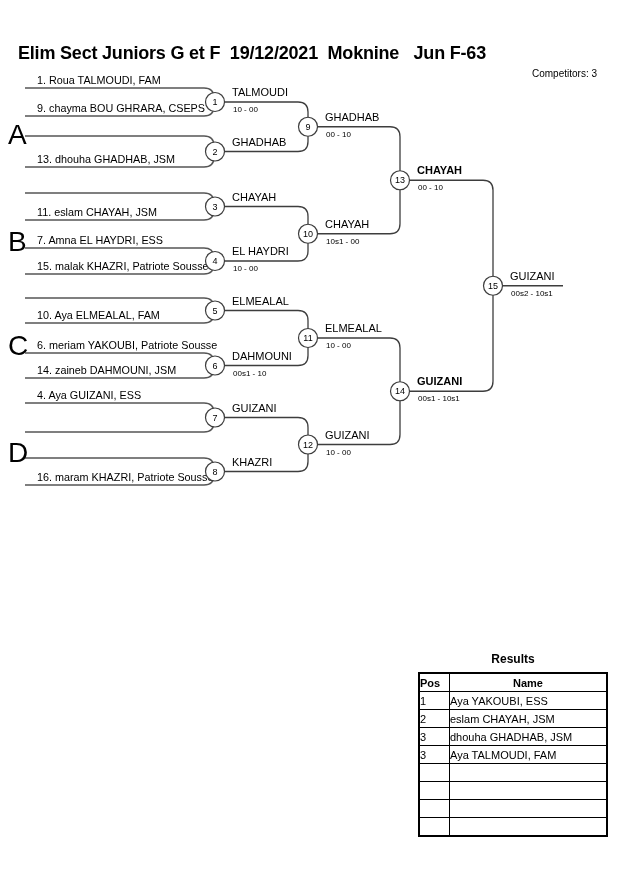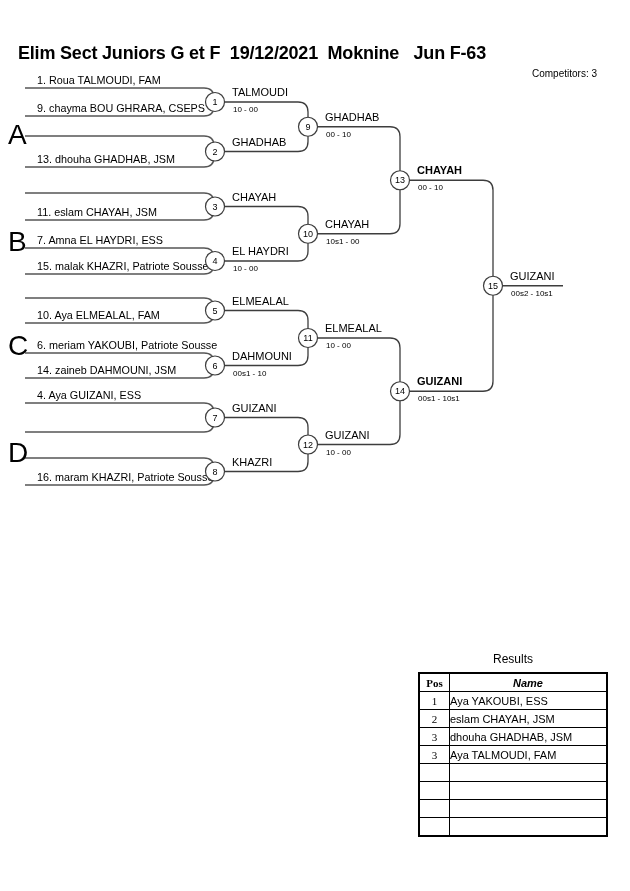--- a/index.html
+++ b/index.html
@@ -13,27 +13,27 @@
   .cn{fill:none;stroke:#3d3d3d;stroke-width:1.3;}
   .circ{fill:#ffffff;stroke:#3d3d3d;stroke-width:1.2;}
   text{fill:#000;}
   .entry{font-size:10.8px;}
   .winner{font-size:11px;}
   .bold{font-weight:bold;}
   .score{font-size:8px;}
   .num{font-size:9px;text-anchor:middle;}
   .sec{font-size:28px;}
   .results-title{position:absolute;left:418px;top:652px;width:190px;text-align:center;
-                 font-size:12px;font-weight:normal;}
+                 font-size:12px;font-weight:bold;}
   table.results{position:absolute;left:418px;top:672px;width:190px;border-collapse:collapse;
                 border:2px solid #000;table-layout:fixed;font-size:11px;}
   table.results th,table.results td{border:1px solid #000;height:17px;padding:0;overflow:hidden;
                 white-space:nowrap;}
-  th.pos,td.pos{width:29px;text-align:center;font-family:Liberation Serif, serif;}
-  th.name{text-align:center;font-weight:bold;font-style:italic;}
+  th.pos,td.pos{width:29px;text-align:left;}
+  th.name{text-align:center;font-weight:bold;}
   td.name{text-align:left;padding-left:6px;}
 </style>
 </head>
 <body>
 
 <div class="page-title">Elim Sect Juniors G et F  19/12/2021  Moknine   Jun F-63</div>
 <div class="competitors">Competitors: 3</div>
 
 <svg id="bracket-svg" width="630" height="530" viewBox="0 0 630 530">
     <path d="M25 88 H204 Q214 88 214 98 V102" class="ln"></path>

